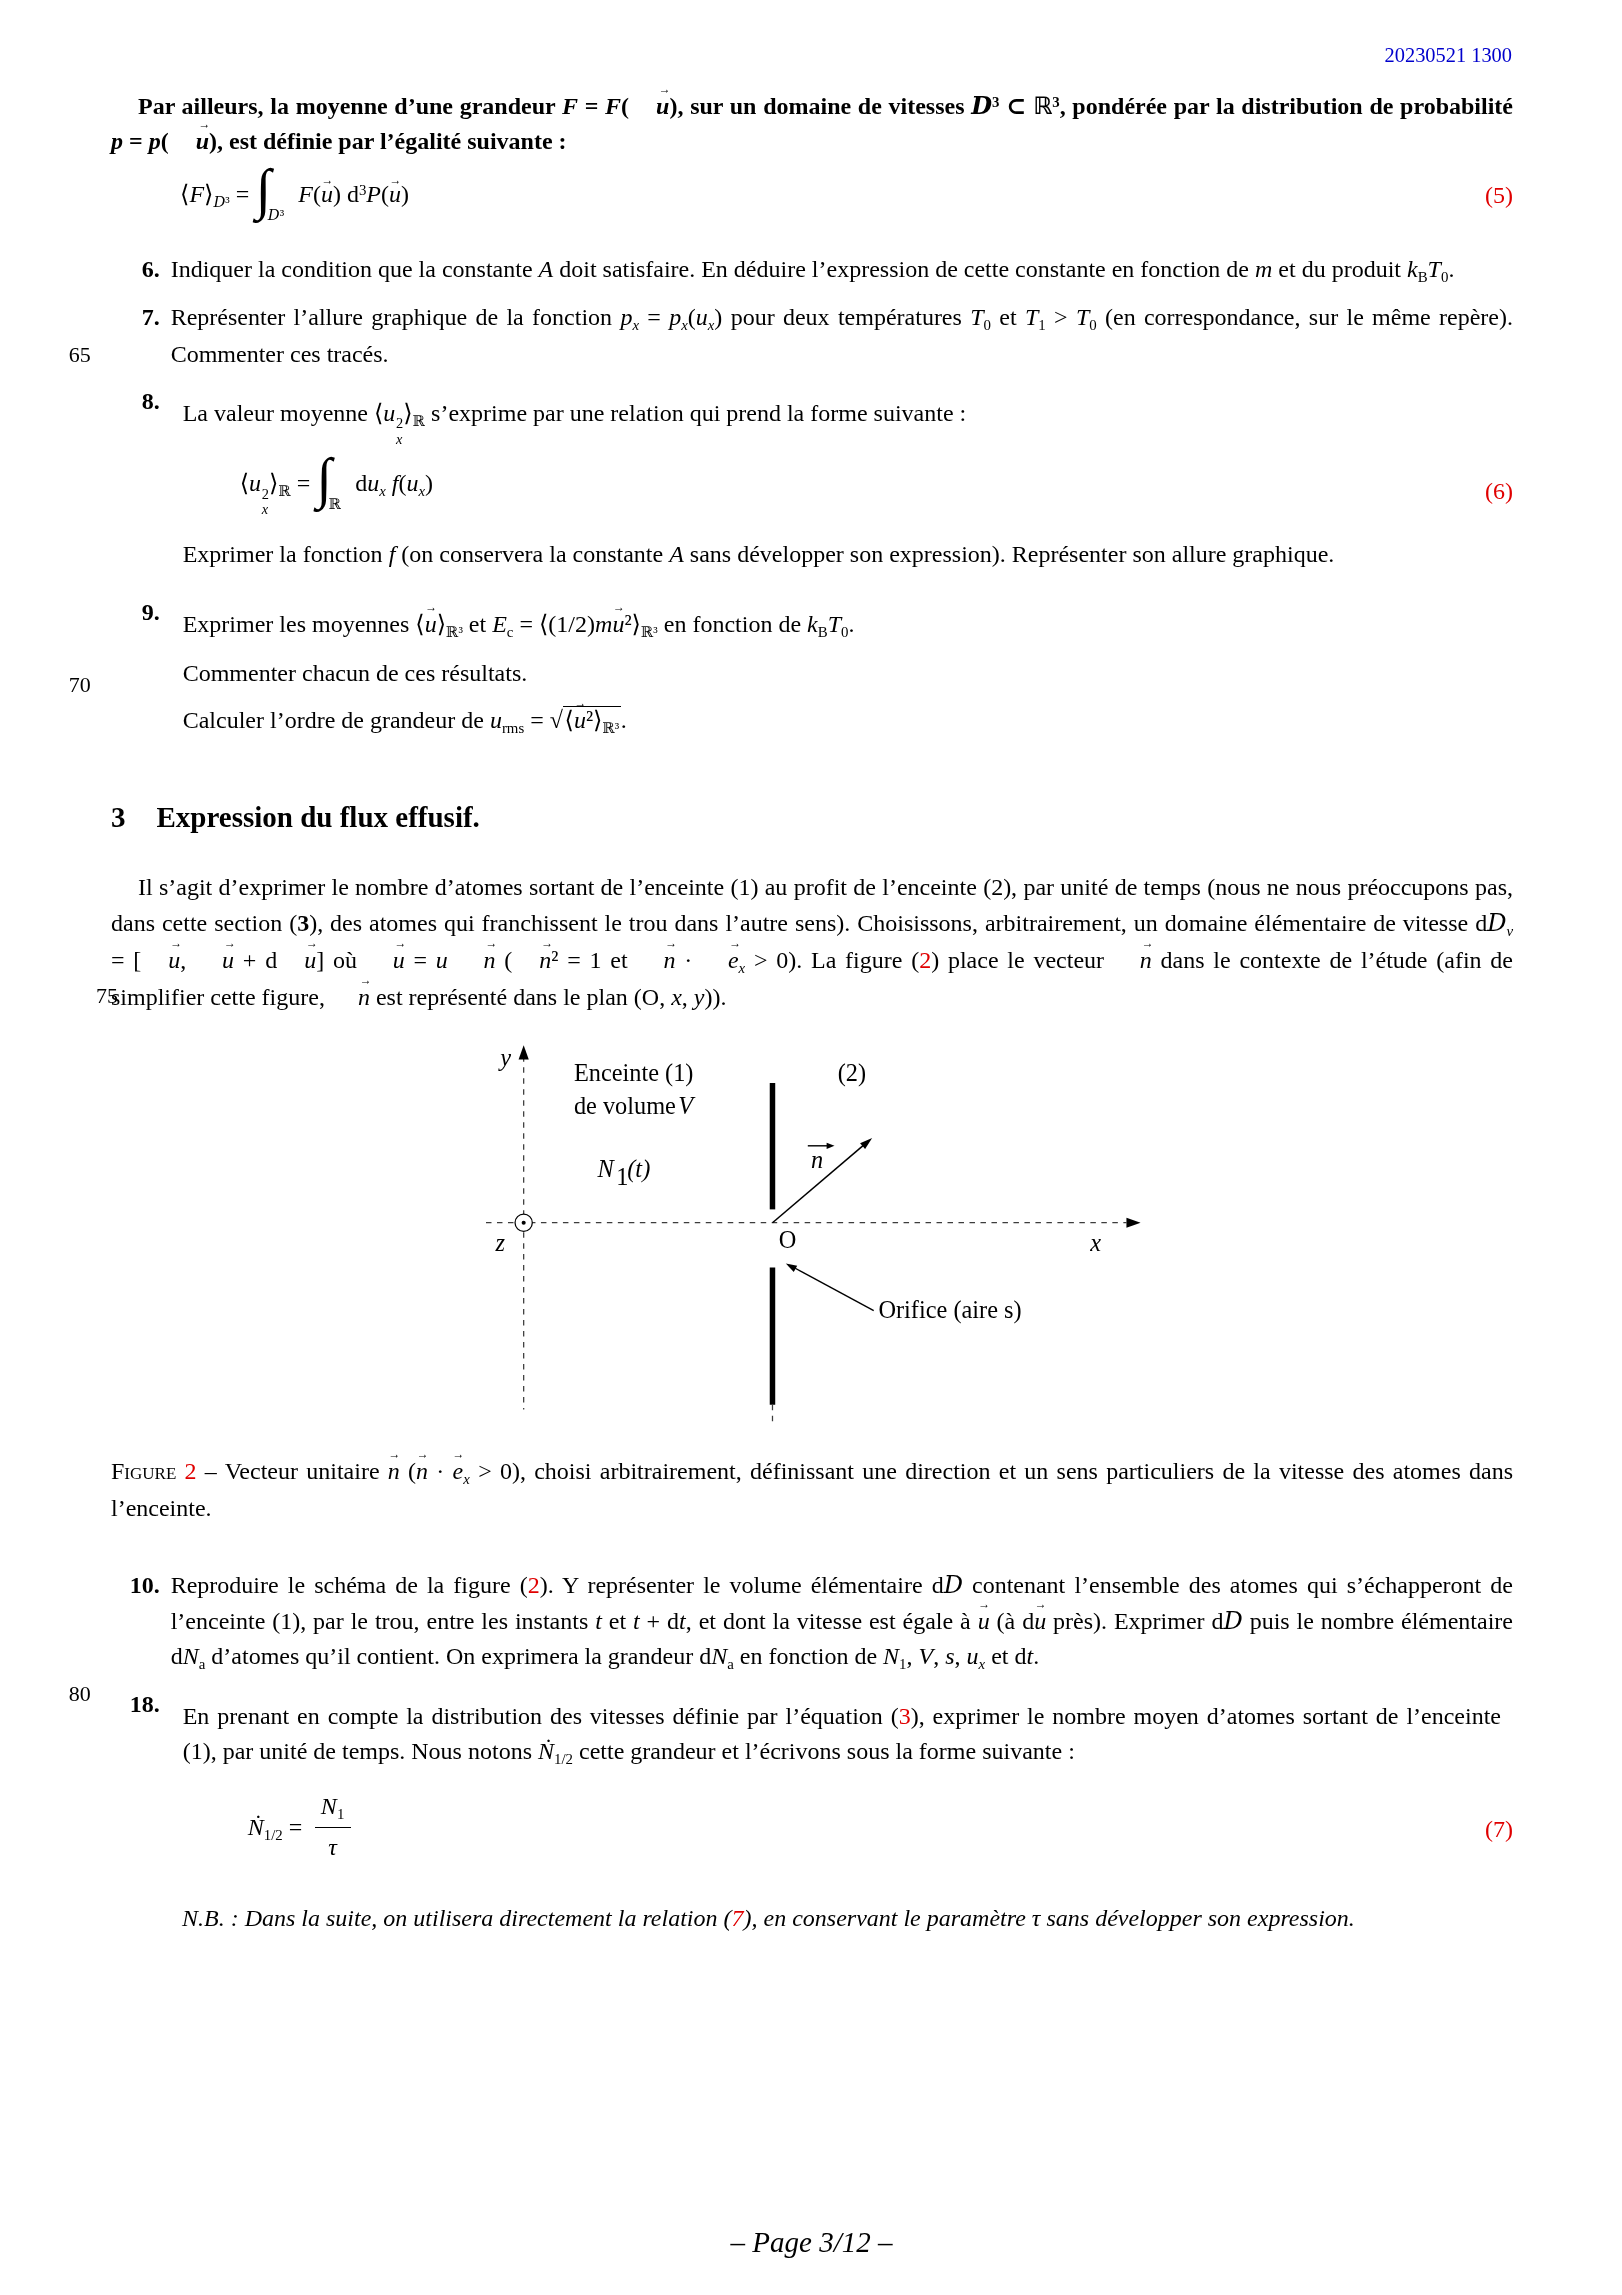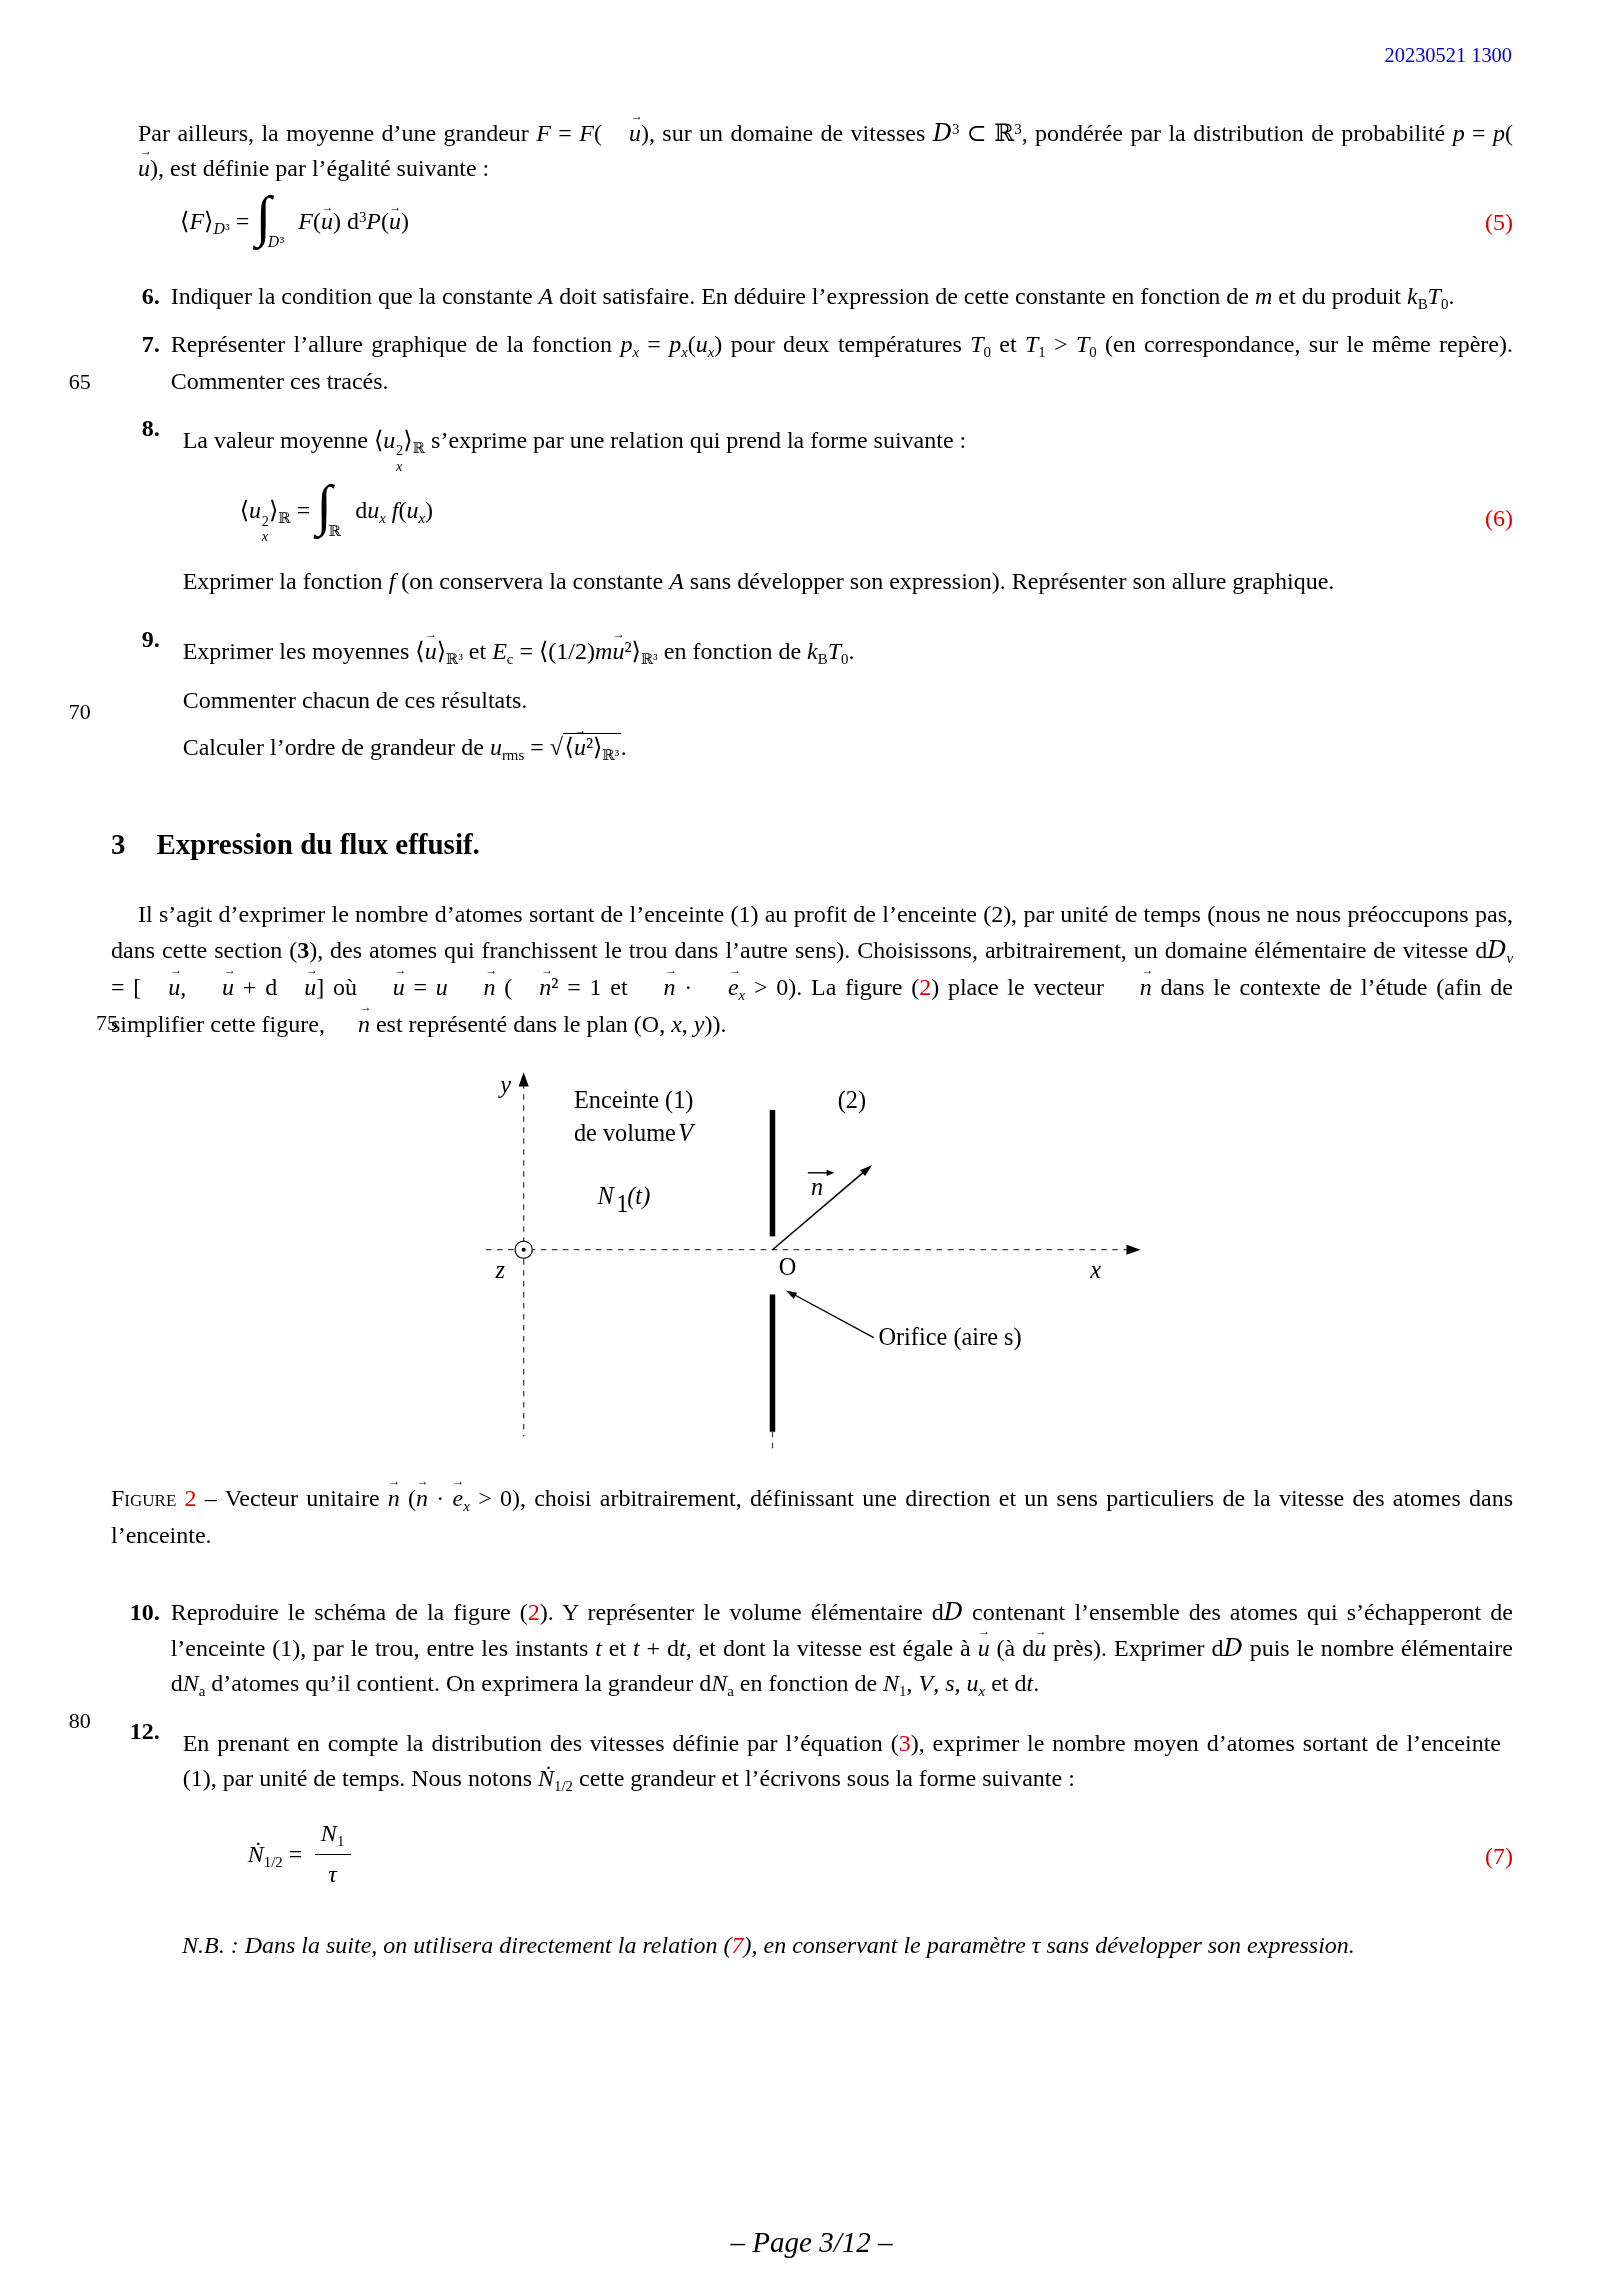--- a/index.html
+++ b/index.html
@@ -6,21 +6,21 @@
   *{ box-sizing:border-box; }
   html,body{ margin:0; padding:0; }
   body{
     width:1623px; height:2295px; background:#ffffff; color:#000;
     font-family:"Liberation Serif","DejaVu Serif","DejaVu Sans",serif;
     font-size:24px; position:relative; overflow:hidden;
   }
   .header-ref{ position:absolute; top:44px; right:111px; font-size:20.4px; color:var(--blue); }
   .content{ position:absolute; left:111px; top:0; width:1402px; }
   .para{ margin:0; text-align:justify; line-height:1.47; }
-  .intro{ padding-top:116px; text-indent:27px; }
+  .intro{ padding-top:88px; text-indent:27px;font-weight:bold; }
   .flux{ margin-top:36px; text-indent:27px; position:relative; }
 
   .eqrow{ display:flex; align-items:center; margin:3px 0; min-height:66px; }
   .eqrow.tall{ min-height:93px; }
   .eqbody{ white-space:nowrap; }
   .eqnum{ margin-left:auto; color:var(--red); }
 
   .items{ margin-left:15.7px; margin-top:23.6px; }
   .items2{ margin-top:42px; }
   .item{ display:flex; position:relative; margin-top:11px; }
@@ -179,21 +179,21 @@
 
   <div class="items items2">
 
     <div class="item">
       <span class="lineno item-side" style="top:115px">80</span>
       <span class="inum">10.</span>
       <div class="ibody">Reproduire le schéma de la figure (<span class="ref">2</span>). Y représenter le volume élémentaire d<span class="cal">D</span> contenant l’ensemble des atomes qui s’échapperont de l’enceinte (1), par le trou, entre les instants <i>t</i> et <i>t</i> + d<i>t</i>, et dont la vitesse est égale à <span class="vec">u</span> (à d<span class="vec">u</span> près). Exprimer d<span class="cal">D</span> puis le nombre élémentaire d<i>N</i><sub>a</sub> d’atomes qu’il contient. On exprimera la grandeur d<i>N</i><sub>a</sub> en fonction de <i>N</i><sub>1</sub>, <i>V</i>, <i>s</i>, <i>u<sub>x</sub></i> et d<i>t</i>.</div>
     </div>
 
     <div class="item">
-      <span class="inum">12.</span>
+      <span class="inum">18.</span>
       <div class="ibody">
         <p class="iline">En prenant en compte la distribution des vitesses définie par l’équation (<span class="ref">3</span>), exprimer le nombre moyen d’atomes sortant de l’enceinte (1), par unité de temps. Nous notons <i>Ṅ</i><sub>1/2</sub> cette grandeur et l’écrivons sous la forme suivante :</p>
         <div class="eqrow tall" style="padding-left:77px">
           <span class="eqbody"><i>Ṅ</i><sub>1/2</sub> = <span class="frac">
                 <span class="fnum"><i>N</i><sub>1</sub></span>
                 <span class="fden"><i>τ</i></span>
               </span></span>
           <span class="eqnum">(7)</span>
         </div>
       </div>

